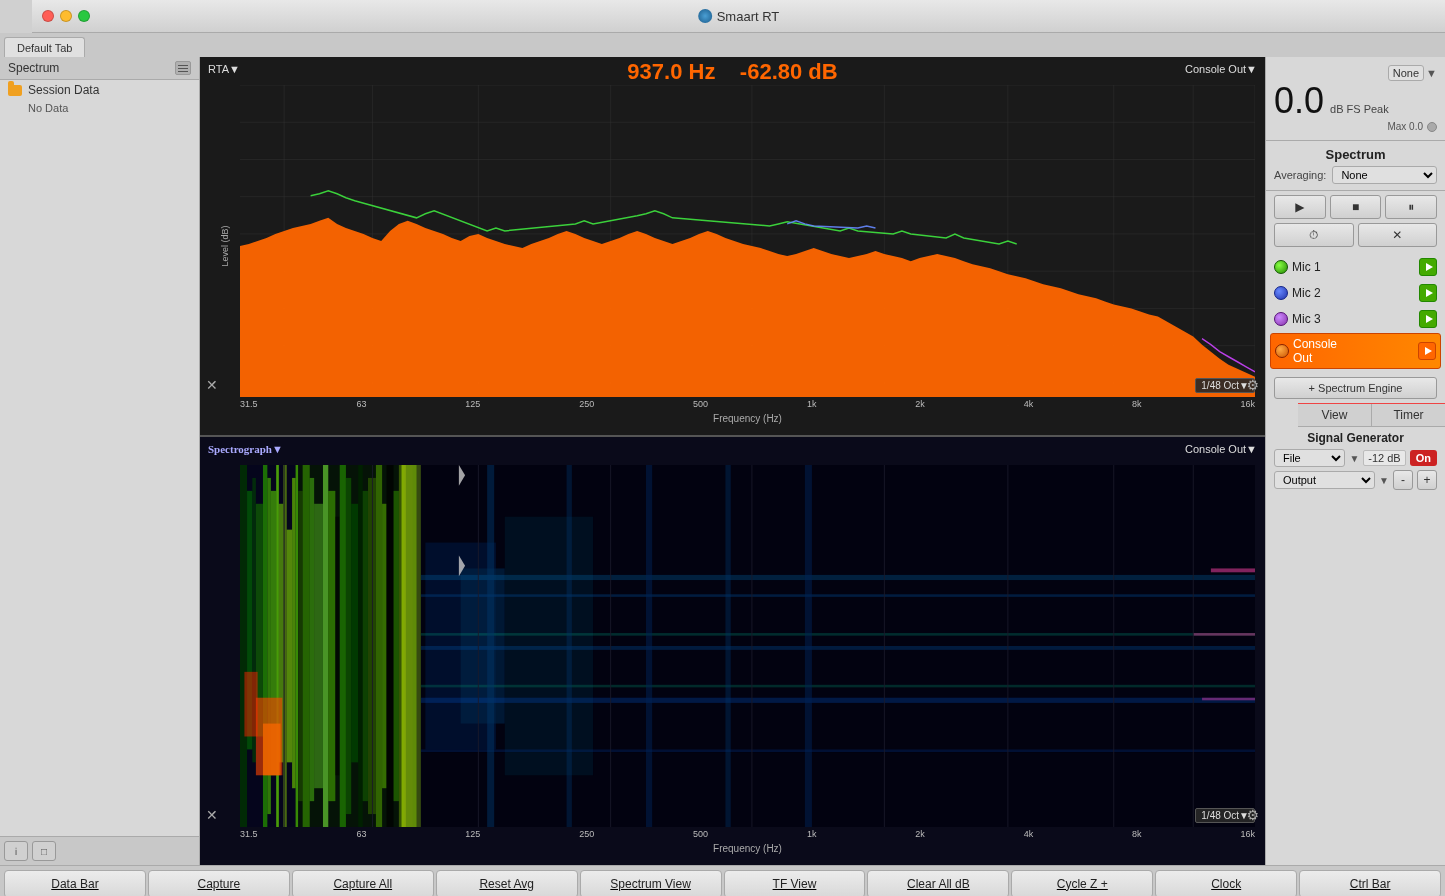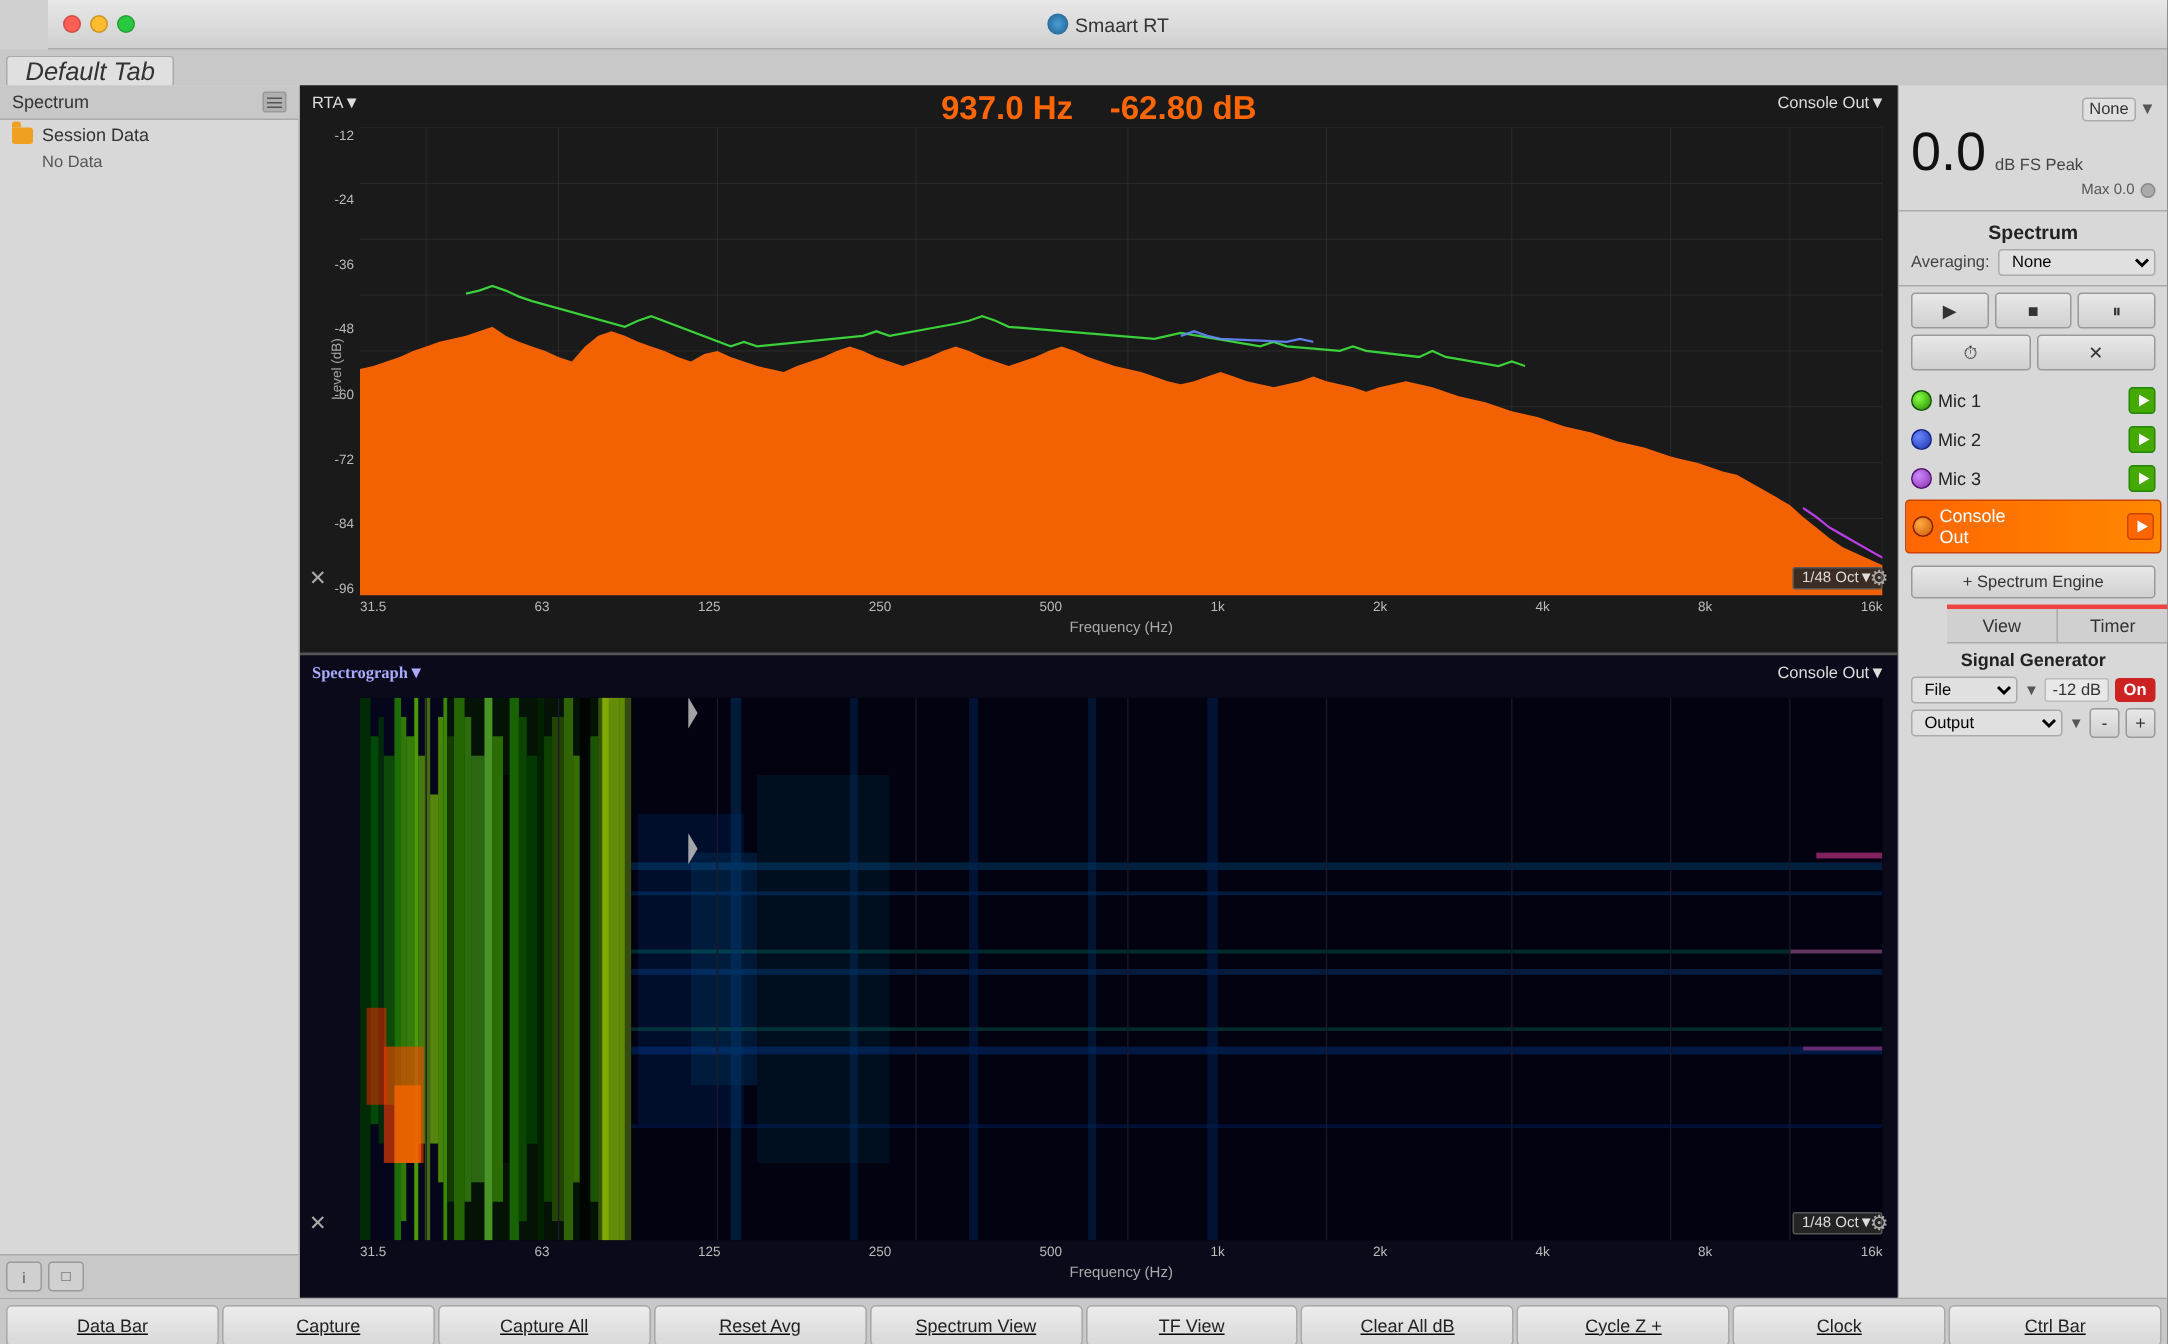--- a/index.html
+++ b/index.html
@@ -63,26 +63,25 @@
       display: flex;
       align-items: flex-end;
       padding: 0 4px;
     }
     .tab {
       height: 20px;
       background: #e0e0e0;
       border: 1px solid #aaa;
       border-bottom: none;
       padding: 0 12px;
-      font-size: 17px;
+      font-size: 11px;
       display: flex;
       align-items: center;
       border-radius: 3px 3px 0 0;
       color: #333;
-      font-style: italic;
     }
 
     
     .main-container {
       display: flex;
       height: calc(896px - 28px - 24px - 36px);
     }
 
     
     .sidebar {
@@ -556,21 +555,21 @@
       border: 1px solid #999;
       border-radius: 3px;
       cursor: pointer;
       font-size: 11px;
       color: #333;
       text-align: center;
     }
 
     .view-timer-row {
       display: flex;
-      border-top: 3px solid #ef4444;
+      border-top: 1px solid #ef4444;
       border-bottom: 1px solid #aaa;
       margin-left: 32px;
     }
     .view-timer-btn {
       flex: 1;
       text-align: center;
       padding: 4px;
       font-size: 12px;
       color: #333;
       cursor: pointer;
@@ -738,30 +737,20 @@
         <span>937.0 Hz</span>&nbsp;&nbsp;&nbsp;
         <span>-62.80 dB</span>
       </div>
       <div class="rta-label-left">
         <span>RTA▼</span>
       </div>
       <div class="rta-label-right">
         <span>Console Out▼</span>
       </div>
 
-      <div class="chart-y-axis">
-        <span class="y-label">-12</span>
-        <span class="y-label">-24</span>
-        <span class="y-label">-36</span>
-        <span class="y-label">-48</span>
-        <span class="y-label">-60</span>
-        <span class="y-label">-72</span>
-        <span class="y-label">-84</span>
-        <span class="y-label">-96</span>
-      </div>
       <div class="y-axis-title">Level (dB)</div>
 
       <div class="chart-canvas">
         <svg class="rta-svg" viewBox="0 0 1150 310" preserveAspectRatio="none" xmlns="http://www.w3.org/2000/svg">
 
           <line x1="0" y1="0" x2="1150" y2="0" stroke="#333" stroke-width="0.5"></line>
           <line x1="0" y1="37" x2="1150" y2="37" stroke="#333" stroke-width="0.5"></line>
           <line x1="0" y1="74" x2="1150" y2="74" stroke="#333" stroke-width="0.5"></line>
           <line x1="0" y1="111" x2="1150" y2="111" stroke="#333" stroke-width="0.5"></line>
           <line x1="0" y1="148" x2="1150" y2="148" stroke="#333" stroke-width="0.5"></line>

